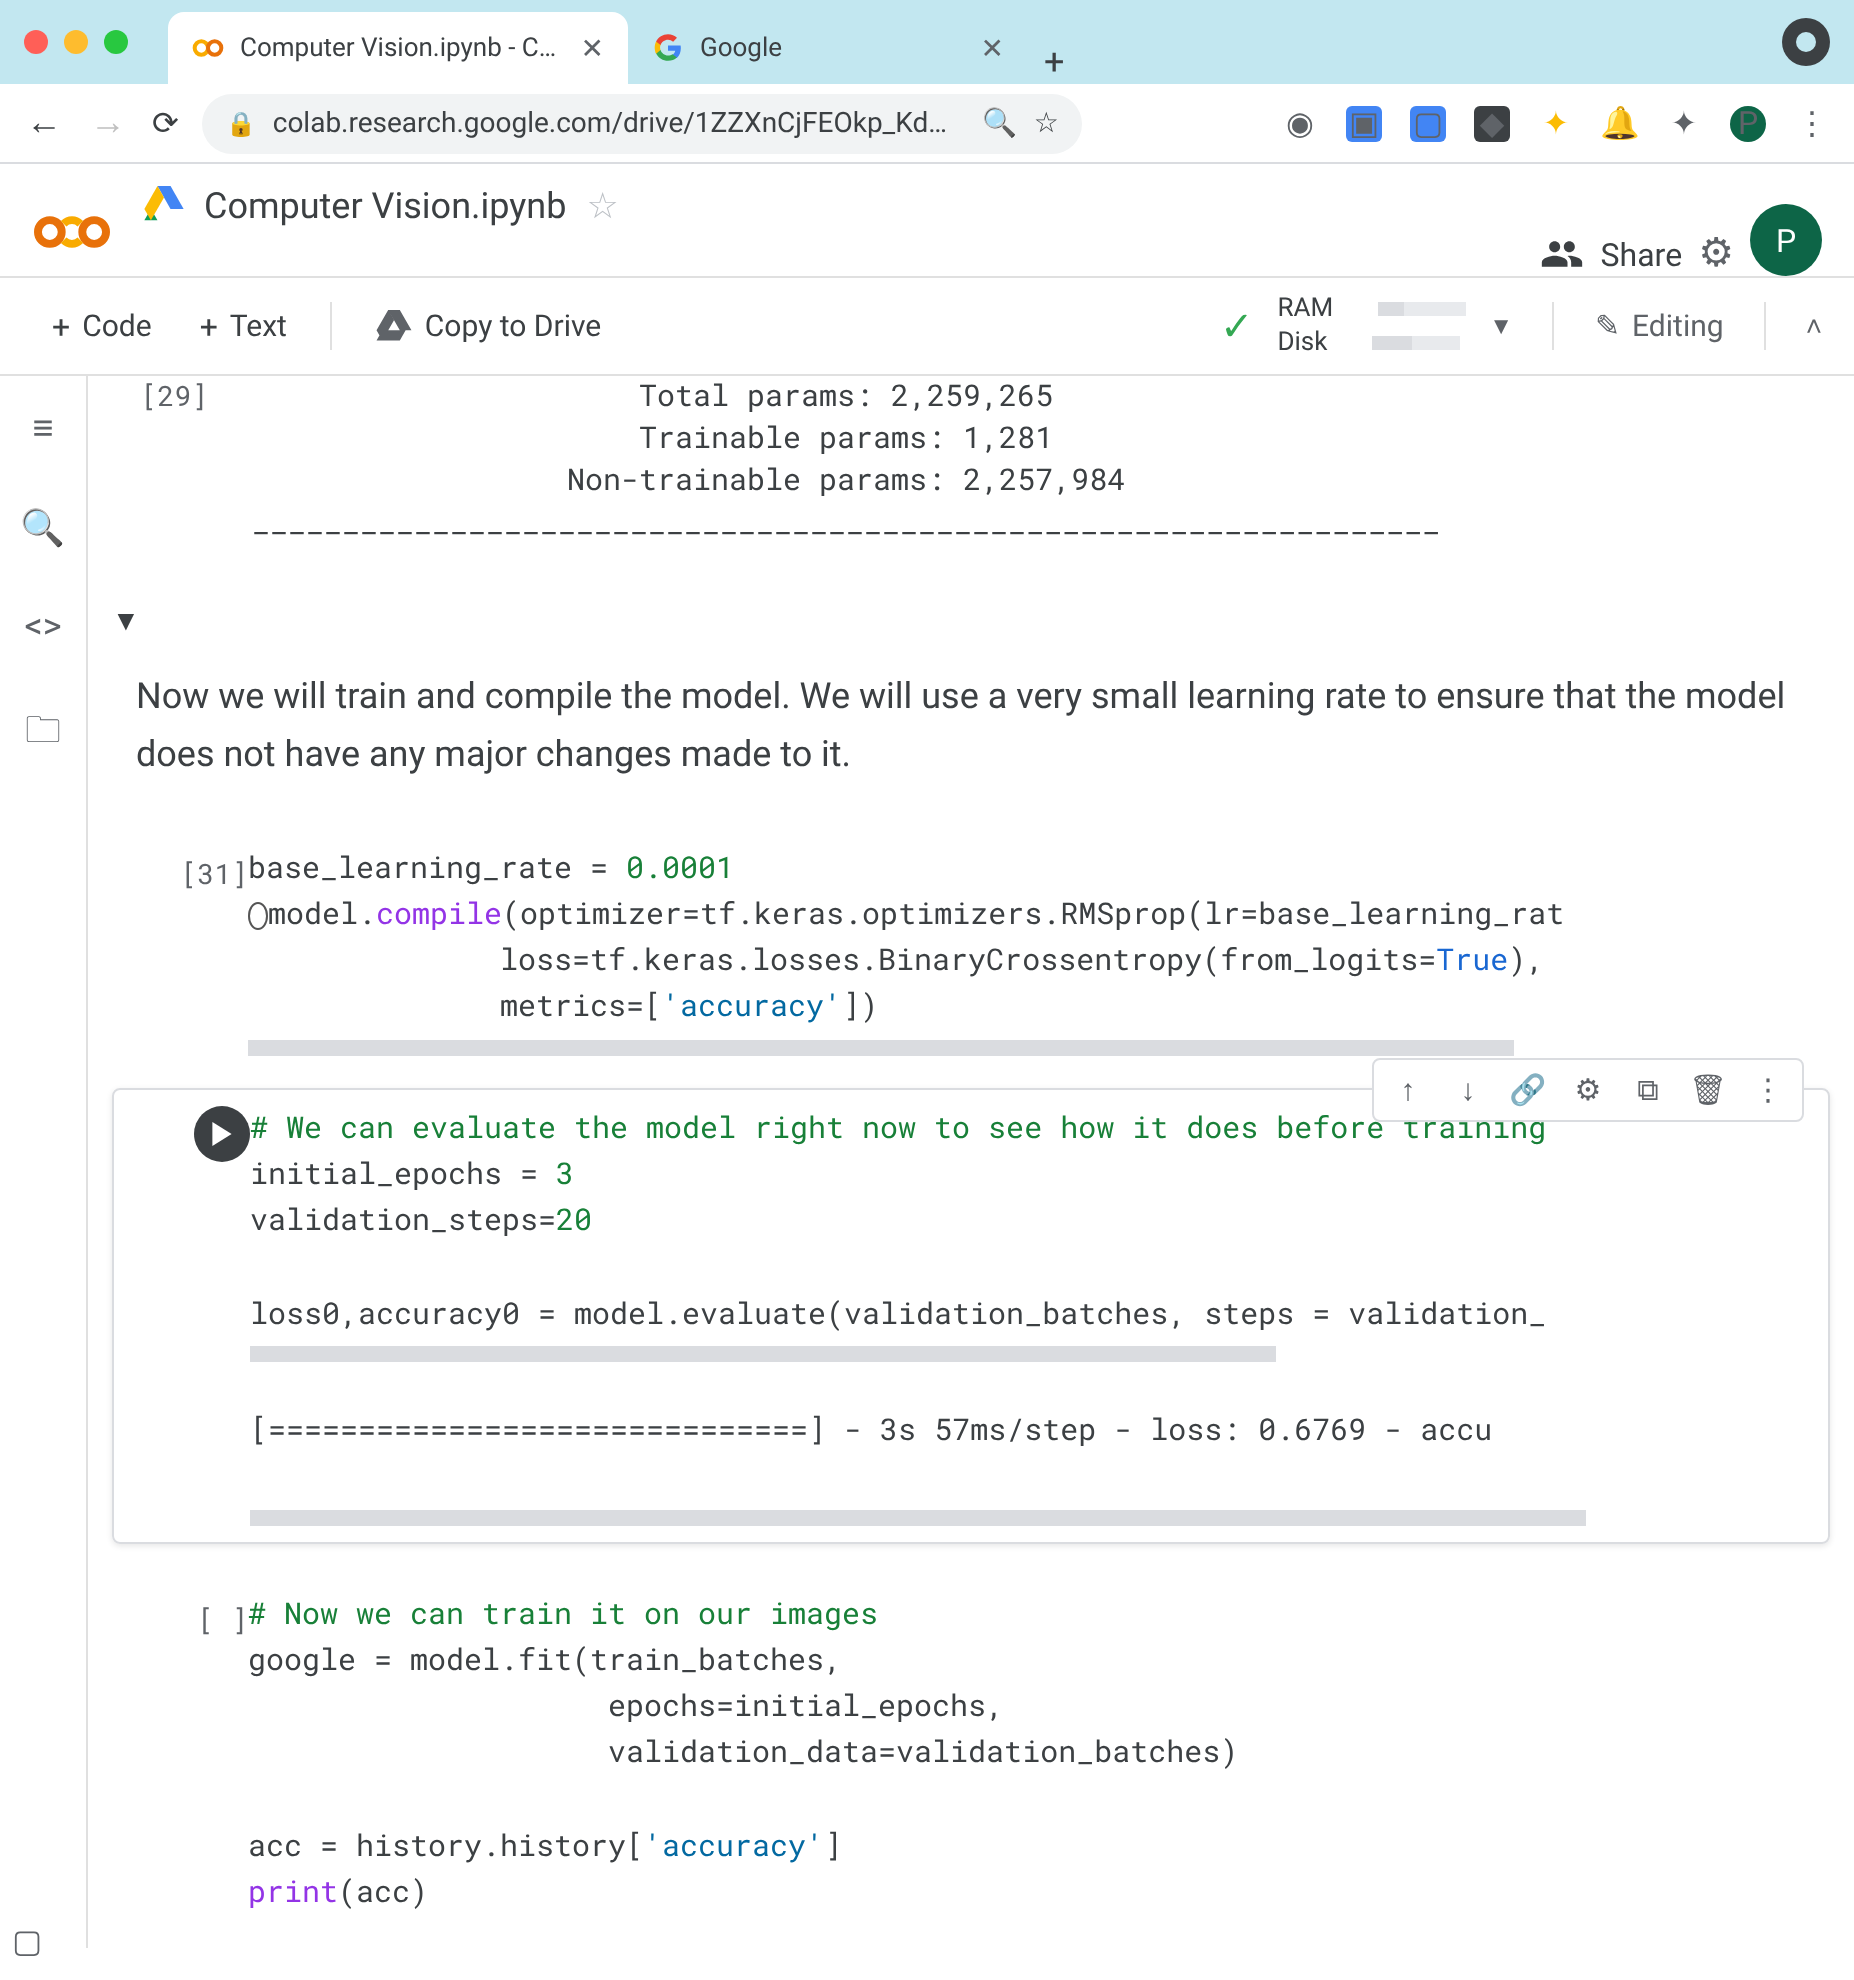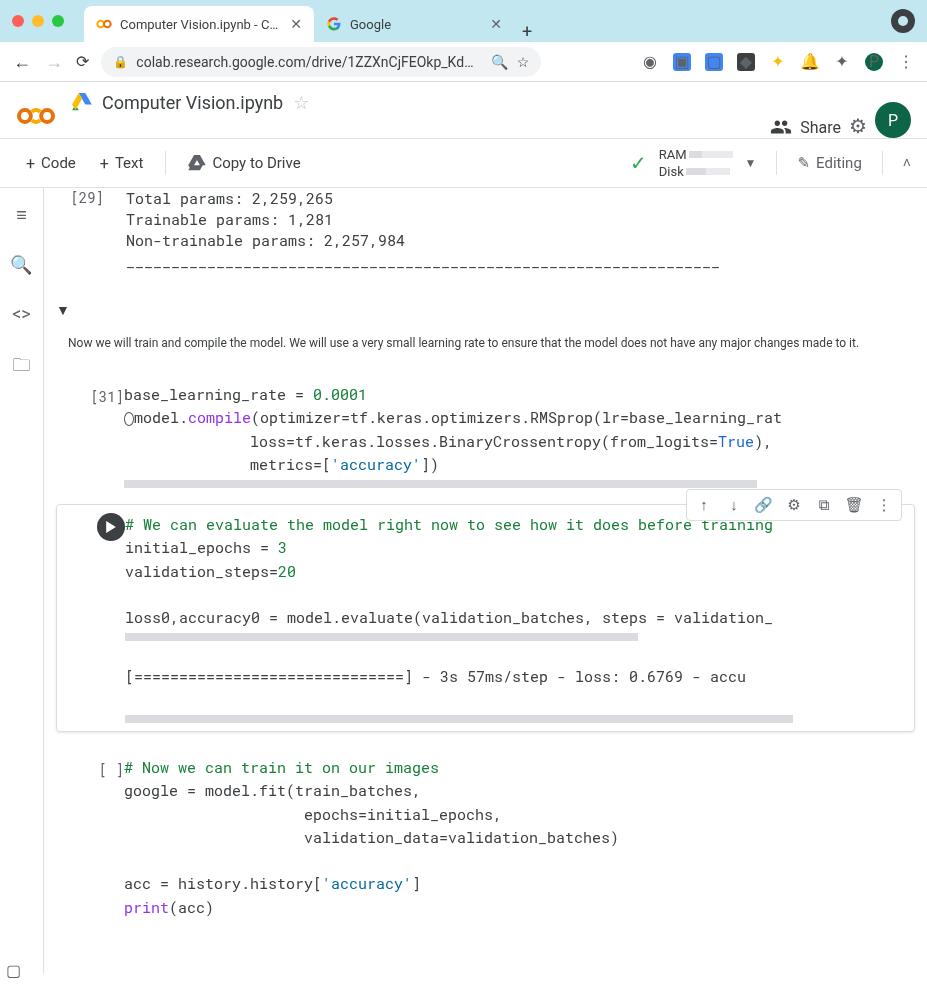--- a/index.html
+++ b/index.html
@@ -53,41 +53,41 @@
 .avatar-colab { width: 36px; height: 36px; background: #0d6547; color: #fff; border-radius: 50%; display: flex; align-items: center; justify-content: center; font-size: 16px; }
 
 
 .colab-tb { display: flex; align-items: center; padding: 8px 16px; border-bottom: 1px solid #e0e0e0; gap: 4px; }
 .tb-btn { display: flex; align-items: center; gap: 6px; padding: 6px 10px; font-size: 15px; color: #3c4043; cursor: pointer; border-radius: 4px; }
 .tb-plus { font-size: 16px; }
 .tb-sep { width: 1px; height: 24px; background: #e0e0e0; margin: 0 8px; }
 .tb-right { margin-left: auto; display: flex; align-items: center; gap: 12px; }
 .check-green { color: #34a853; font-size: 20px; }
 .ram-disk { display: flex; flex-direction: column; font-size: 13px; gap: 2px; }
-.ram-row { display: flex; align-items: center; gap: 2px; }
+.ram-row { display: flex; align-items: center; gap: 22px; }
 .bar { width: 44px; height: 7px; background: #e8eaed; position: relative; }
 .bar-fill { height: 100%; background: #dadce0; }
 .dd { font-size: 12px; color: #5f6368; cursor: pointer; }
 .edit-btn { display: flex; align-items: center; gap: 6px; color: #5f6368; font-size: 15px; cursor: pointer; }
 .caret-up { font-size: 14px; color: #5f6368; cursor: pointer; }
 
 
 .main { display: flex; height: calc(990px - 42px - 40px - 78px - 44px); }
 .left-rail { width: 44px; display: flex; flex-direction: column; align-items: center; gap: 28px; padding-top: 16px; border-right: 1px solid #e0e0e0; }
 .left-rail span { font-size: 18px; color: #5f6368; cursor: pointer; }
 .content { flex: 1; overflow: auto; padding: 0 12px 20px 12px; position: relative; }
 
 
 .cell-out-prev { font-family: "Roboto Mono", monospace; font-size: 15px; white-space: pre; color: #3c4043; margin-left: 58px; line-height: 1.4; }
 .exec-label { font-family: "Roboto Mono", monospace; font-size: 14px; color: #5f6368; }
 
 .section-hdr { display: flex; align-items: center; gap: 10px; margin: 30px 0 16px 0; }
 .tri { font-size: 14px; color: #3c4043; cursor: pointer; }
 .section-title { font-size: 26px; color: #3c4043; font-weight: 400; }
-.section-text { font-size: 12px; color: #3c4043; line-height: 1.6; margin-left: 12px; margin-bottom: 30px; }
+.section-text { font-size: 18px; color: #3c4043; line-height: 1.6; margin-left: 12px; margin-bottom: 30px; }
 
 .cell { display: flex; margin-bottom: 8px; }
 .gutter { width: 68px; display: flex; align-items: flex-start; justify-content: flex-end; padding-top: 4px; }
 .play { width: 28px; height: 28px; border-radius: 50%; background: #3c4043; display: flex; align-items: center; justify-content: center; cursor: pointer; }
 .play svg { fill: #fff; }
 .cell-body { flex: 1; font-family: "Roboto Mono", monospace; font-size: 15px; white-space: pre; line-height: 1.55; color: #3c4043; overflow-x: hidden; }
 .scroll-bar { height: 8px; background: #dadce0; margin-top: 4px; width: 80%; }
 
 .cell.active { border: 1px solid #dadce0; border-radius: 4px; box-shadow: 0 1px 3px rgba(0,0,0,0.1); padding: 8px 0; position: relative; }
 .cell.active .gutter { padding-top: 0; }
@@ -246,21 +246,21 @@
   <div class="left-rail">
     <span>≡</span>
     <span>🔍</span>
     <span>&lt;&gt;</span>
     <span>🗀</span>
   </div>
   <div class="content">
 
     <div style="display:flex;gap:12px;">
       <div style="width:58px; text-align:right; padding-right:10px;" class="exec-label">[29]</div>
-      <div class="cell-out-prev" style="margin-left:0;">Total params: 2,259,265
+      <div class="cell-out-prev" style="margin-left:0;text-align:center;">Total params: 2,259,265
 Trainable params: 1,281
 Non-trainable params: 2,257,984
 __________________________________________________________________</div>
     </div>
 
     <div class="section-hdr">
       <span class="tri">▼</span>
     </div>
     <div class="section-text">Now we will train and compile the model. We will use a very small learning rate to ensure that the model does not have any major changes made to it.</div>
 

